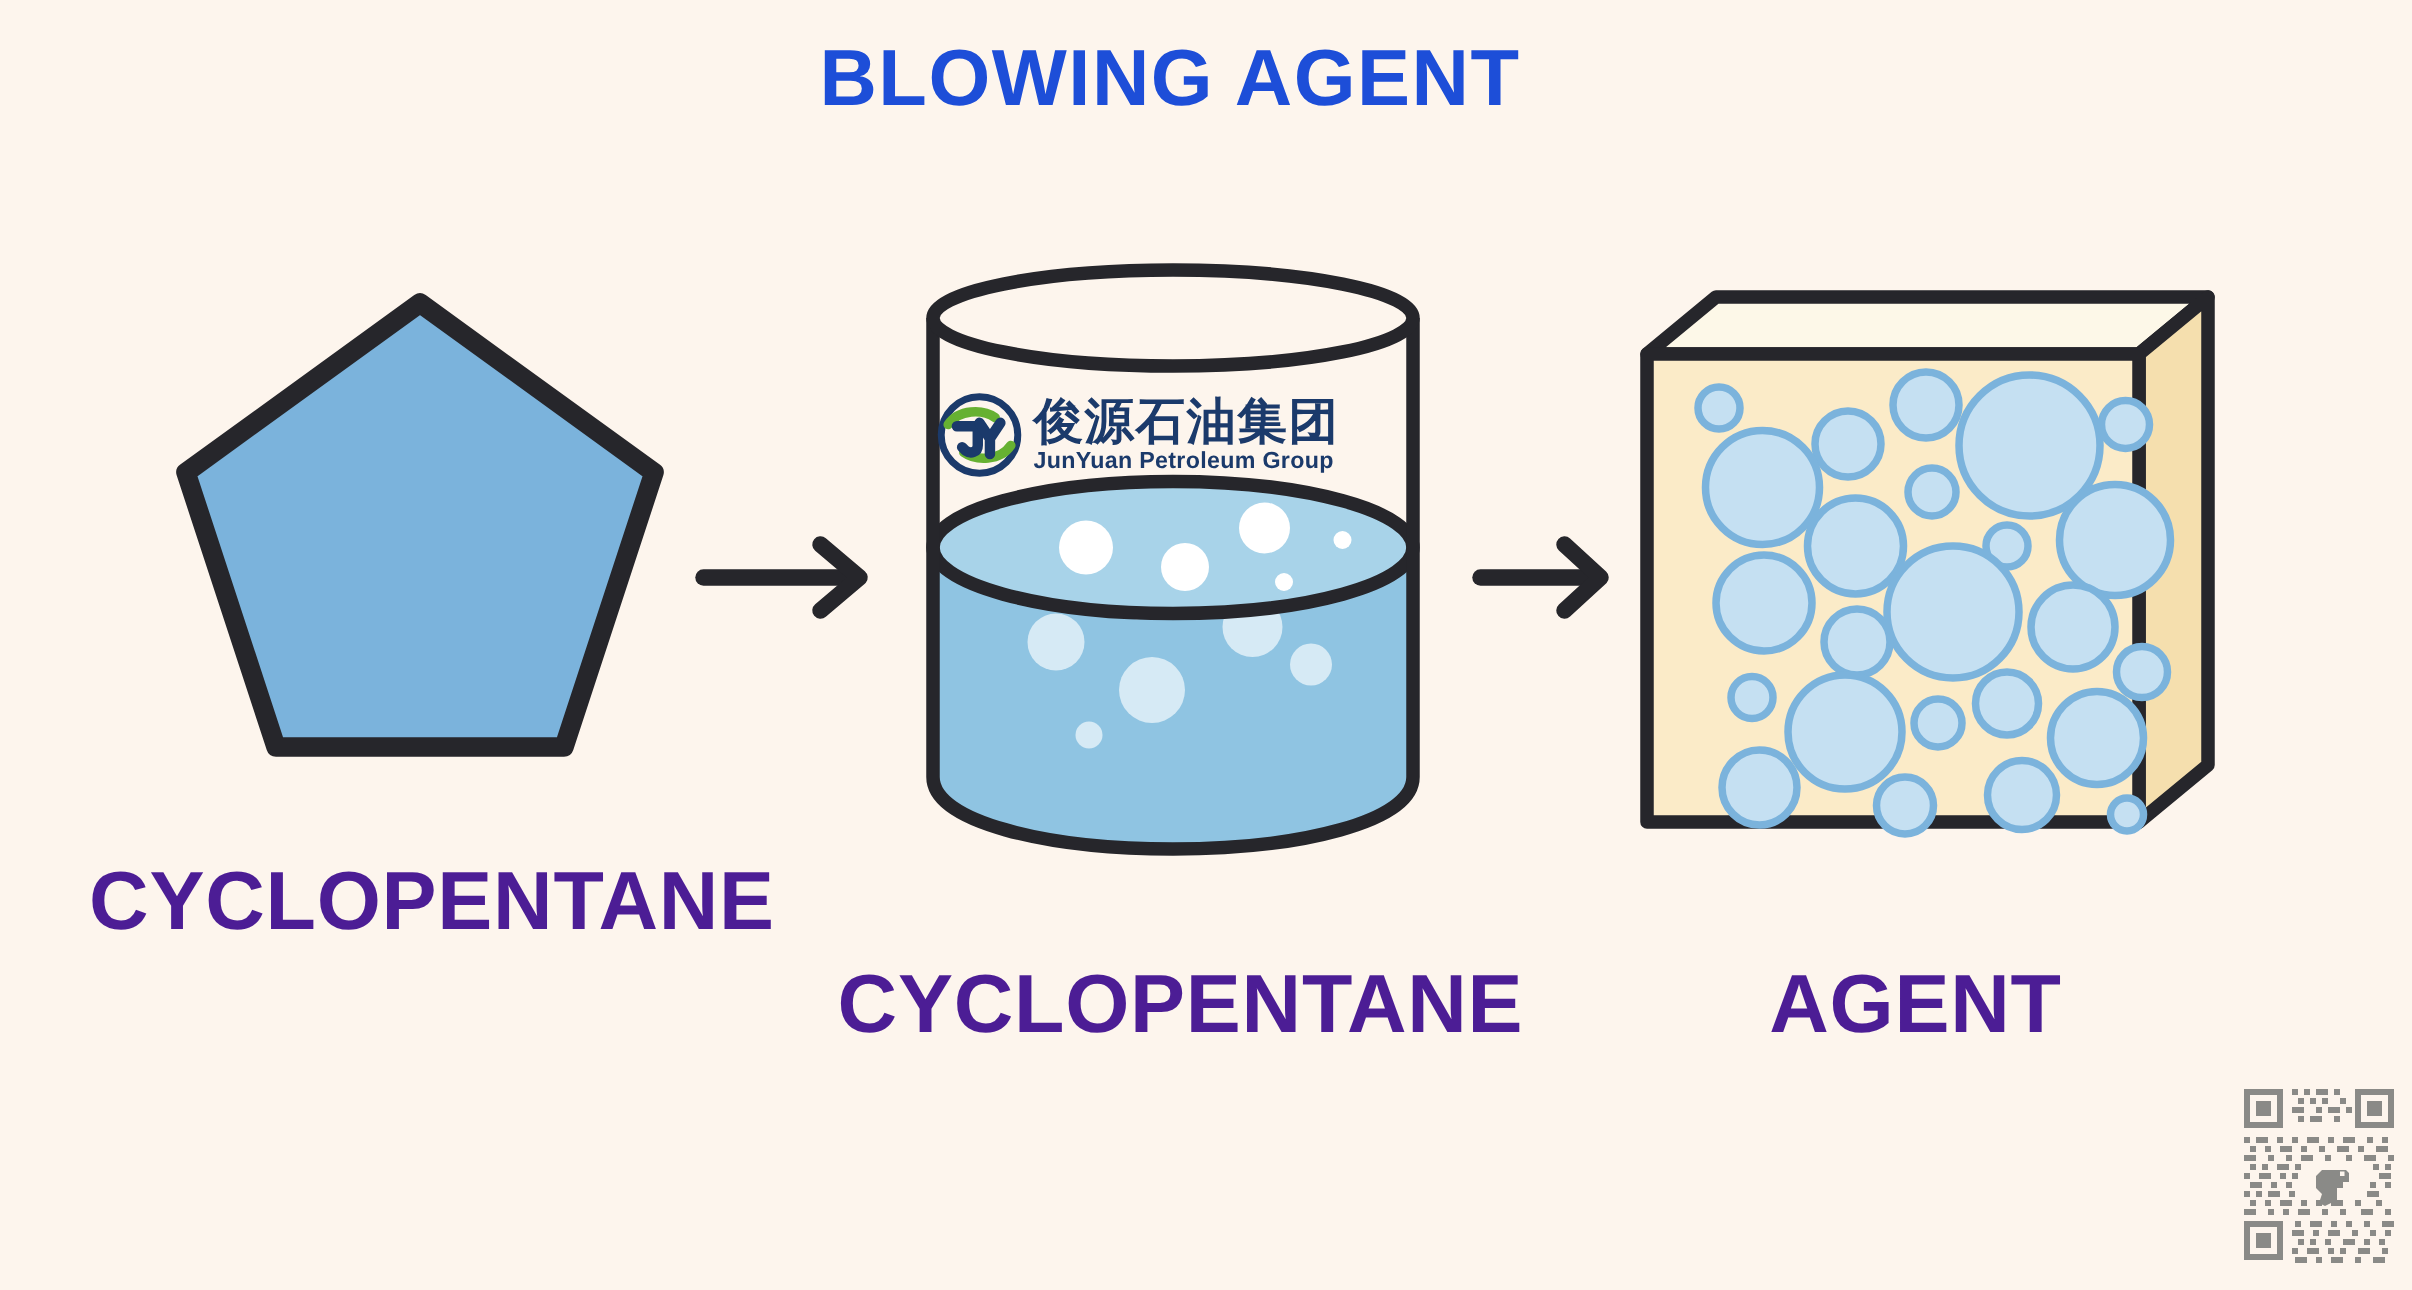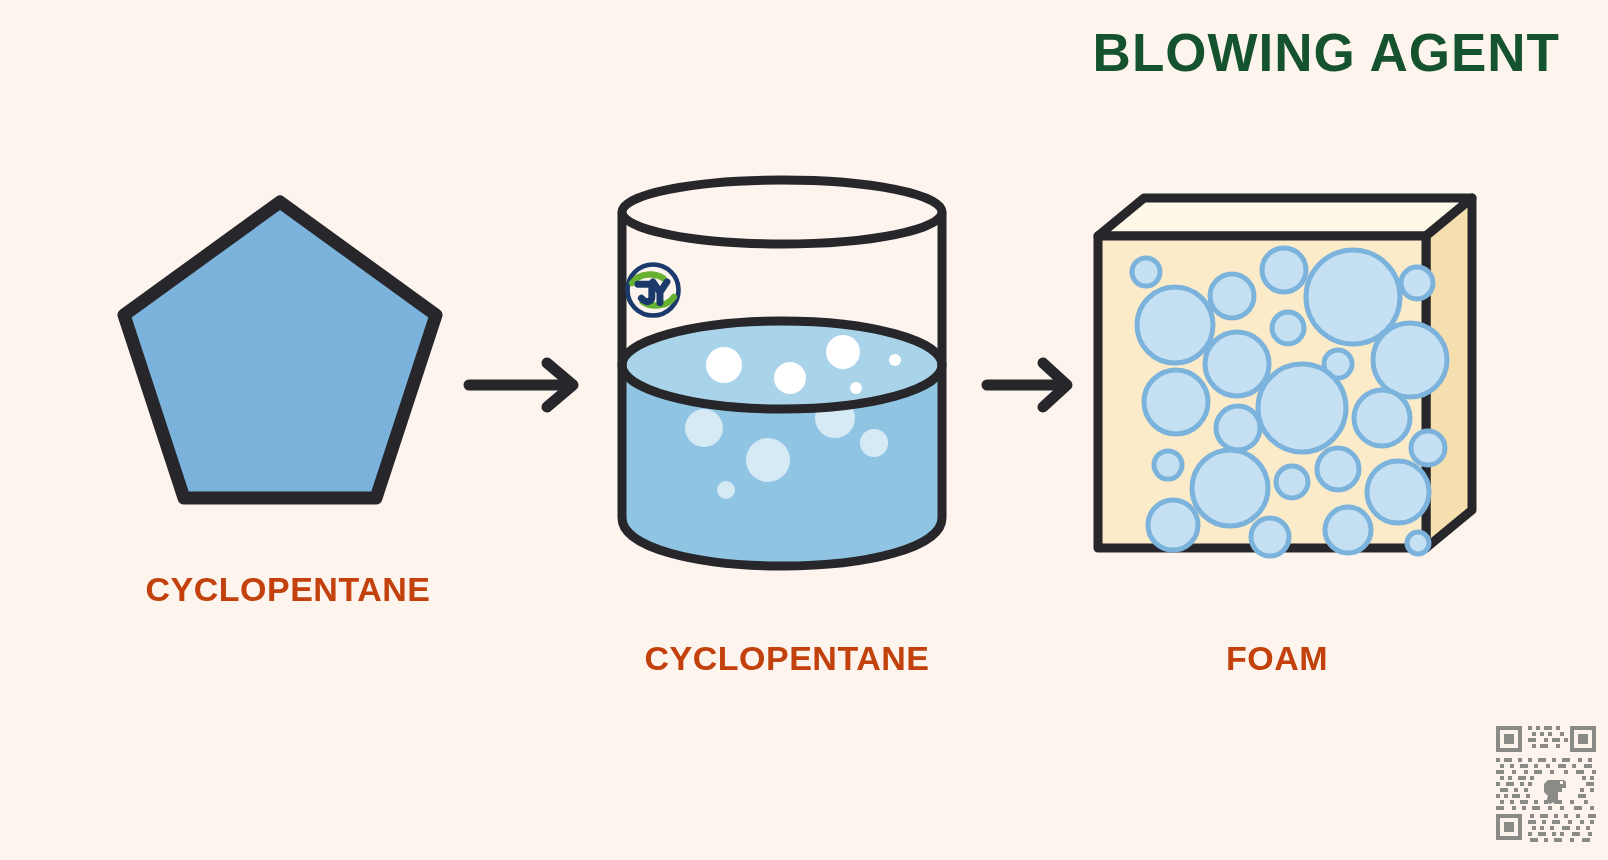--- a/index.html
+++ b/index.html
@@ -17,35 +17,35 @@
     background: #fdf5ed;
     overflow: hidden;
   }
 
   
   #title {
     position: absolute;
     left: 0;
     top: 22px;
     width: 1560px;
-    text-align: right;
+    text-align: center;
     font-size: 53px;
     font-weight: bold;
     letter-spacing: 1px;
-    color: #14532d;
+    color: #1d4ed8;
     font-family: "Liberation Sans", sans-serif;
   }
 
   
   .stage-label {
     position: absolute;
     text-align: center;
-    font-size: 34px;
+    font-size: 55px;
     font-weight: bold;
-    color: #c2410c;
+    color: #4c1d95;
     letter-spacing: 0.5px;
     line-height: 1.12;
     font-family: "Liberation Sans", sans-serif;
   }
   #label-pentane { left: 38px;  top: 570px; width: 500px; }
   #label-liquid  { left: 537px; top: 639px; width: 500px; }
   #label-foam    { left: 1027px; top: 639px; width: 500px; }
 
   
   .art { position: absolute; }
@@ -150,20 +150,24 @@
   </div>
 
   <div id="beaker-logo">
     <svg id="logo-mark" viewBox="0 0 100 100">
       <circle cx="50" cy="50" r="44" fill="none" stroke="#1b3a6b" stroke-width="8"></circle>
       <path d="M14,38 C26,20 54,20 68,30" fill="none" stroke="#66b132" stroke-width="11" stroke-linecap="round"></path>
       <path d="M86,62 C74,80 46,80 32,70" fill="none" stroke="#66b132" stroke-width="11" stroke-linecap="round"></path>
       <path d="M24,40 L48,40 L48,62 C48,70 40,72 34,68 L30,64" fill="none" stroke="#1b3a6b" stroke-width="12" stroke-linecap="round" stroke-linejoin="round"></path>
       <path d="M50,36 L62,54 L74,36 M62,54 L62,72" fill="none" stroke="#1b3a6b" stroke-width="12" stroke-linecap="round" stroke-linejoin="round"></path>
     </svg>
+    <div id="logo-text-block">
+      <div id="logo-cn">俊源石油集团</div>
+      <div id="logo-en">JunYuan Petroleum Group</div>
+    </div>
   </div>
 
   <div class="art" id="arrow2-art">
     <svg viewBox="0 0 110 70" width="110" height="70">
       <g stroke="#26262b" stroke-width="11" stroke-linecap="round" stroke-linejoin="round" fill="none">
         <line x1="12" y1="35" x2="84" y2="35"></line>
         <polyline points="68,13 92,35 68,57"></polyline>
       </g>
     </svg>
   </div>
@@ -205,21 +209,21 @@
       </g>
     </svg>
   </div>
 
   <div class="stage-label" id="label-pentane">CYCLOPENTANE</div>
 
   <div class="stage-label" id="label-liquid">
     <div>CYCLOPENTANE</div>
   </div>
 
-  <div class="stage-label" id="label-foam">FOAM</div>
+  <div class="stage-label" id="label-foam">AGENT</div>
 
   <div class="art" id="qr-art">
     <svg viewBox="0 0 112 132" width="112" height="132">
       <g fill="#8a8a87">
 
         <rect x="6" y="8" width="26" height="26"></rect>
         <rect x="10" y="12" width="18" height="18" fill="#fdf5ed"></rect>
         <rect x="14" y="16" width="10" height="10"></rect>
         <rect x="80" y="8" width="26" height="26"></rect>
         <rect x="84" y="12" width="18" height="18" fill="#fdf5ed"></rect>

